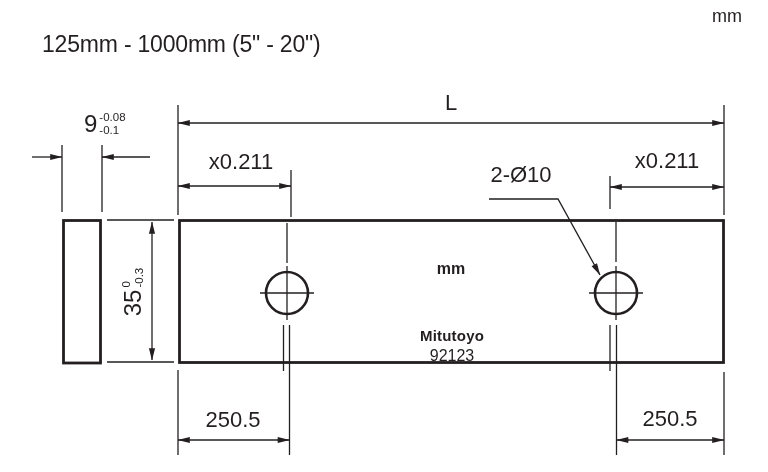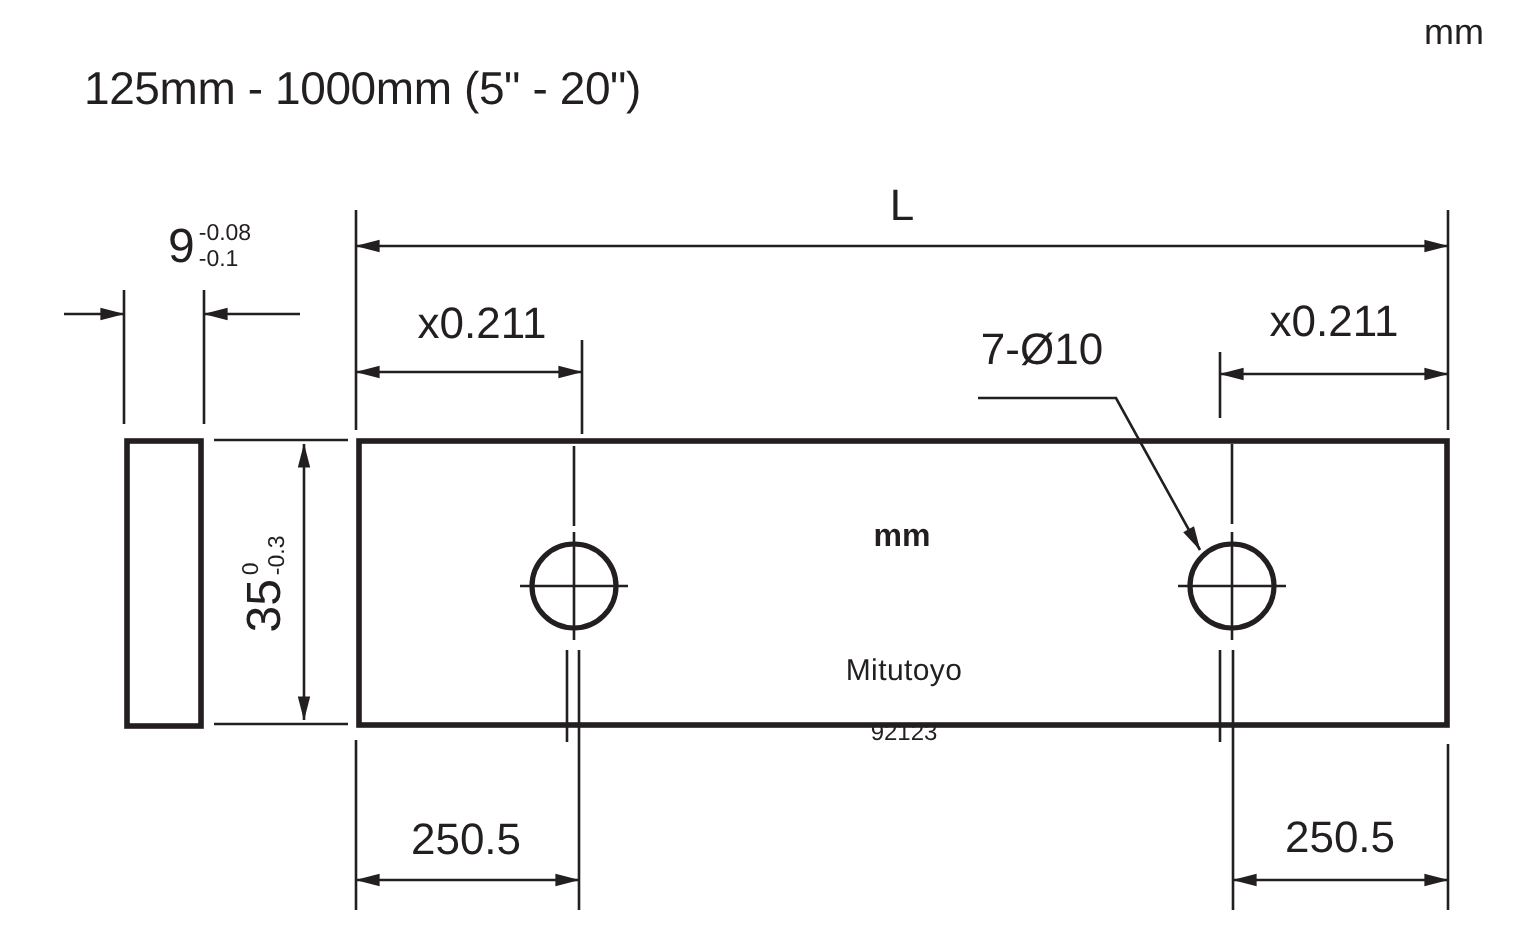--- a/index.html
+++ b/index.html
@@ -11,22 +11,22 @@
   svg .thin{stroke:#231f20;stroke-width:1.3;fill:none;}
   svg .thick{stroke:#231f20;stroke-width:2.8;fill:none;}
   svg .mid{stroke:#231f20;stroke-width:2.6;fill:none;}
   .txt{position:absolute;line-height:1;white-space:nowrap;color:#231f20;}
   .ctr{transform:translateX(-50%);}
   .title{font-size:23px;letter-spacing:-0.2px;}
   .unit-corner{font-size:18px;}
   .dim{font-size:22px;}
   .bignum{font-size:37px;font-weight:700;letter-spacing:1px;}
   .plate-mm{font-size:16px;font-weight:600;}
-  .brand{font-size:15px;font-weight:400;letter-spacing:0.2px;}
-  .model{font-size:12px;margin-top:12px;}
+  .brand{font-size:15px;font-weight:700;letter-spacing:0.2px;}
+  .model{font-size:16px;}
   .dimtol{display:flex;align-items:flex-start;}
   .dimtol .main{font-size:24px;line-height:1;}
   .tolstack{display:flex;flex-direction:column;font-size:11.5px;line-height:1.1;margin-left:2px;margin-top:-1px;}
   .rot{transform:translate(-50%,-50%) rotate(-90deg);}
 </style>
 </head>
 <body>
 
 <div class="canvas">
 
@@ -110,21 +110,21 @@
   <div class="txt title" style="left:42px;top:33px;">125mm - 1000mm (5" - 20")</div>
 
   <div class="txt unit-corner" style="left:712px;top:7px;">mm</div>
 
   <div class="txt dim ctr" style="left:451px;top:92px;">L</div>
 
   <div class="txt dim ctr" style="left:241px;top:151px;">x0.211</div>
 
   <div class="txt dim ctr" style="left:667px;top:150px;">x0.211</div>
 
-  <div class="txt dim ctr" style="left:521px;top:164px;">7-Ø10</div>
+  <div class="txt dim ctr" style="left:521px;top:164px;">2-Ø10</div>
 
   <div class="txt dimtol" style="left:84px;top:112px;">
     <span class="main">9</span>
     <span class="tolstack">
       <span>-0.08</span>
       <span>-0.1</span>
     </span>
   </div>
 
   <div class="txt dimtol rot" style="left:133px;top:292px;">

